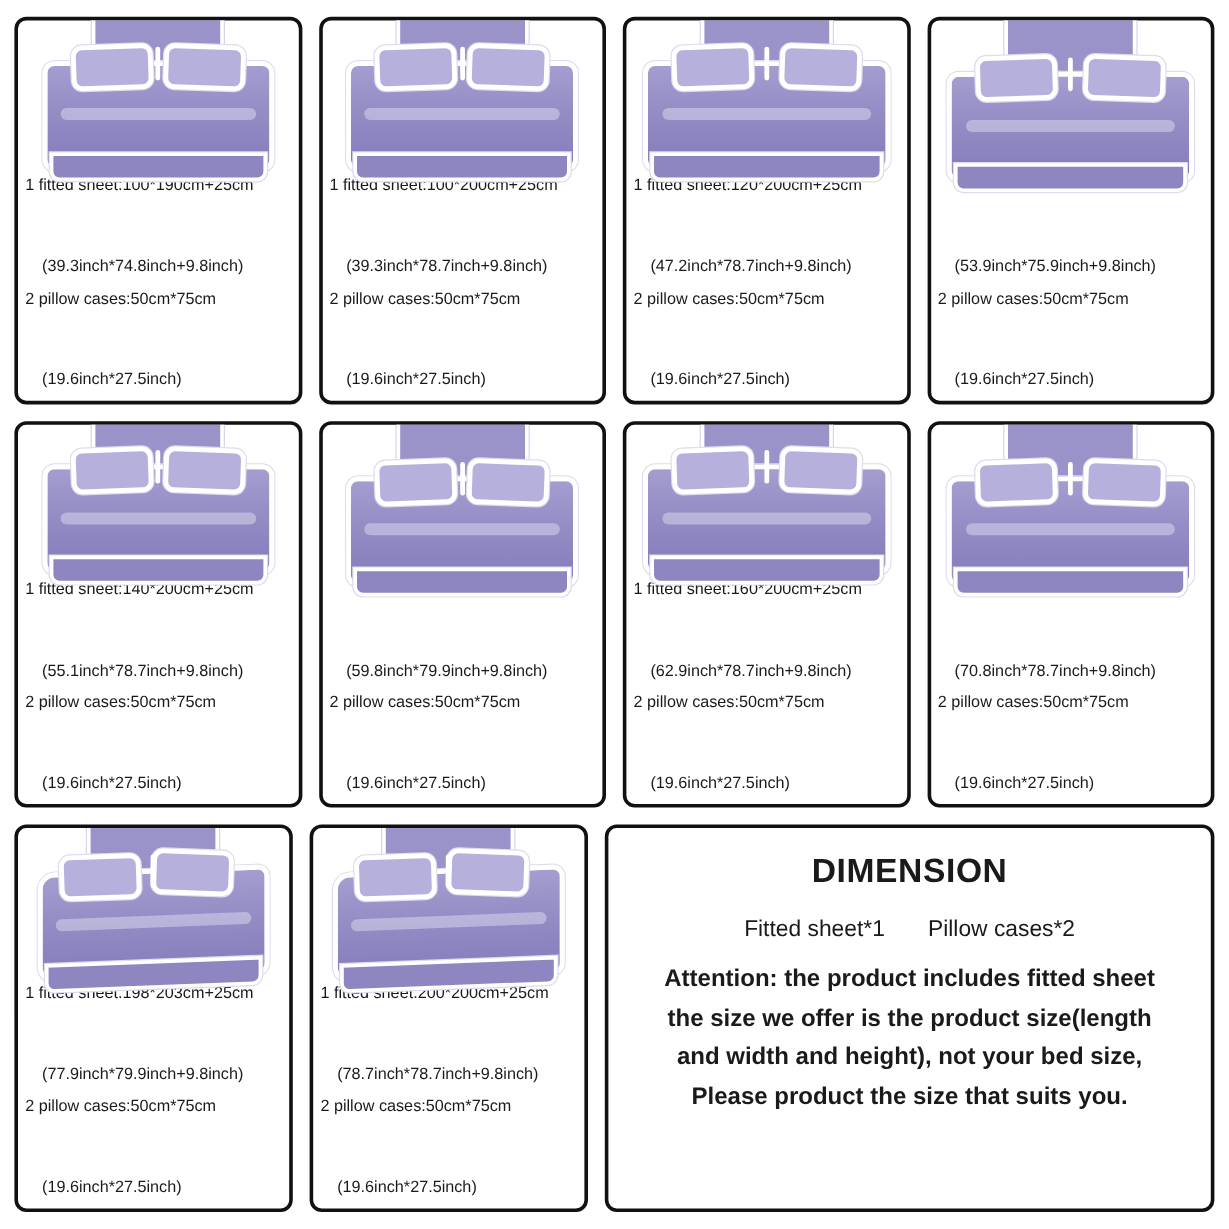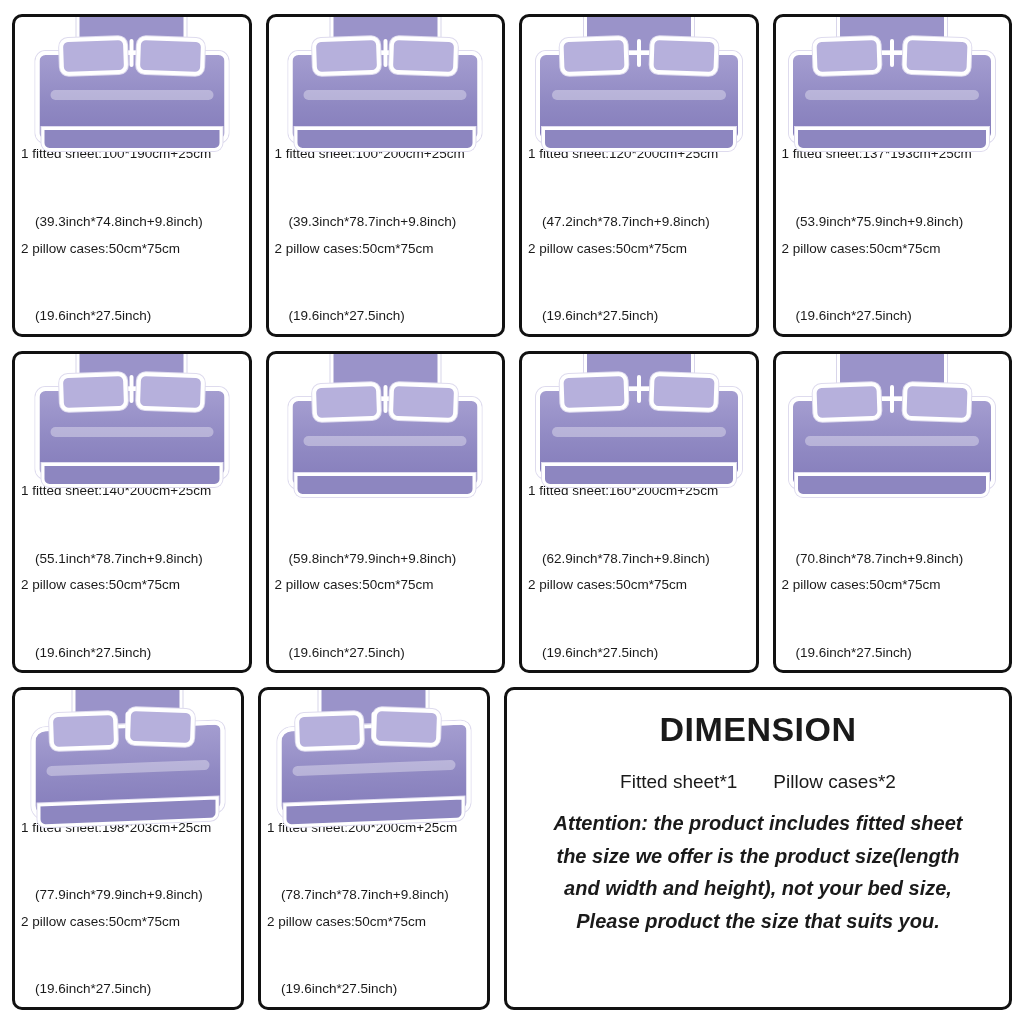--- a/index.html
+++ b/index.html
@@ -154,39 +154,38 @@
     border-radius: 10px;
     box-sizing: border-box;
     padding: 14px 16px 12px 16px;
     display: flex;
     flex-direction: column;
     align-items: center;
     justify-content: flex-start;
     background: #ffffff;
   }
   .dim-title {
-    font-size: 34px;
+    font-size: 28px;
     font-weight: bold;
     letter-spacing: 0.5px;
     margin: 6px 0 10px 0;
   }
   .dim-sub {
     display: flex;
     gap: 36px;
     font-size: 19px;
     margin-bottom: 14px;
     margin-top: 12px;
   }
   .dim-body {
     font-size: 20px;
     font-weight: bold;
     line-height: 1.62;
     text-align: center;
     width: 100%;
-    font-style: italic;
   }
 </style>
 </head>
 <body>
 
 <div class="sheet">
 
   <div class="row">
 
     <div class="card">
@@ -254,21 +253,20 @@
         <div class="bed wide">
           <div class="headboard"></div>
           <div class="mattress"></div>
           <div class="pillow left"></div>
           <div class="pillow right"></div>
           <div class="seam"></div>
           <div class="base"></div>
         </div>
       </div>
       <div class="spec">
-        <div class="line">1 fitted sheet:137*193cm+25cm</div>
         <div class="line indent">(53.9inch*75.9inch+9.8inch)</div>
         <div class="gap"></div>
         <div class="line">2 pillow cases:50cm*75cm</div>
         <div class="line indent">(19.6inch*27.5inch)</div>
       </div>
     </div>
 
   </div>
 
   <div class="row">

